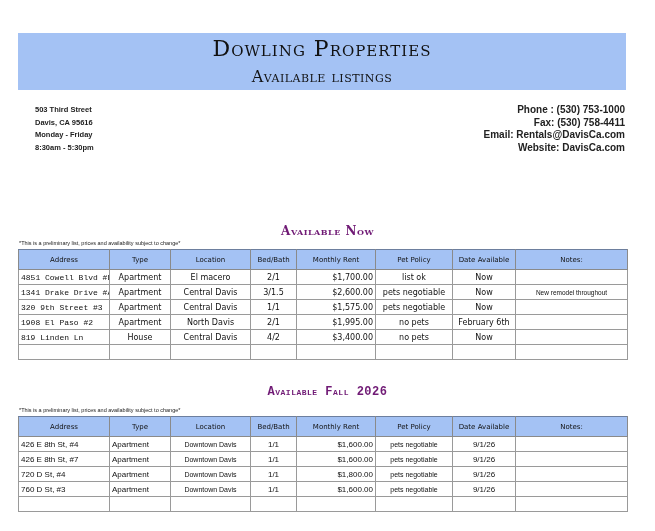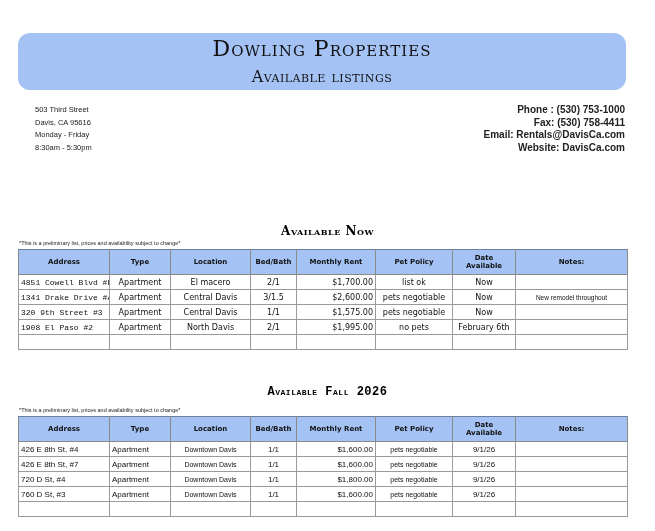--- a/index.html
+++ b/index.html
@@ -1,36 +1,36 @@
 <!DOCTYPE html>
 <html><head>
 <meta charset="utf-8">
 <style>
   html, body { margin: 0; padding: 0; background: #ffffff; }
   body { width: 655px; height: 531px; position: relative; overflow: hidden;
          font-family: "Liberation Sans", sans-serif; color: #111; }
   .banner { position: absolute; left: 18px; top: 33px; width: 608px; height: 57px;
-            background: #a4c2f4; text-align: center; border-radius: 12px; }
+            background: #a4c2f4; text-align: center; }
   .banner .title { font-family: "DejaVu Serif", serif; font-variant: small-caps;
             font-size: 22px; letter-spacing: 1px; position: absolute; left: 0; right: 0; top: 2px;
             line-height: 28px; color: #111; }
   .banner .subtitle { font-family: "DejaVu Serif", serif; font-variant: small-caps;
             font-size: 16px; letter-spacing: 0.5px; position: absolute; left: 0; right: 0; top: 37px;
             line-height: 14px; color: #111; }
-  .contact-left { position: absolute; left: 35px; top: 104px; font-size: 7.5px; font-weight: normal;
+  .contact-left { position: absolute; left: 35px; top: 104px; font-size: 7.5px; font-weight: bold;
             line-height: 12.5px; color: #222; }
   .contact-right { position: absolute; right: 30px; top: 104px; font-size: 10px; font-weight: bold;
             line-height: 12.5px; color: #222; text-align: right; }
   .section-title { position: absolute; left: 0; width: 655px; text-align: center;
             font-family: "DejaVu Serif", serif; font-variant: small-caps; font-weight: bold;
-            font-size: 12px; letter-spacing: 0.5px; color: #000000; }
+            font-size: 12px; letter-spacing: 0.5px; color: #701a75; }
   .disclaimer { position: absolute; left: 19px; font-size: 5.5px; color: #222; }
   table.listing { position: absolute; left: 18px; width: 609px; border-collapse: collapse;
             table-layout: fixed; font-family: "DejaVu Sans", sans-serif; }
-  table.listing th { background: #a4c2f4; font-size: 7px; font-weight: bold; height: 11px;
+  table.listing th { background: #a4c2f4; font-size: 7px; font-weight: normal; height: 11px;
             padding: 4px; border: 1px solid #8a8a8a; border-top: 1px solid #6d7f9e; color: #111; }
   table.listing td { font-size: 8px; height: 14px; padding: 0 2px; border: 1px solid #9a9a9a;
             white-space: nowrap; overflow: hidden; color: #111; }
   table.fall td { font-family: "Liberation Sans", sans-serif; font-size: 8px; }
   table.fall td.small { font-size: 7px; }
   .c { text-align: center; }
   .r { text-align: right; }
   .l { text-align: left; font-family: Liberation Mono, monospace; }
   td.notes { font-size: 6.5px !important; text-align: center; font-family: "Liberation Sans", sans-serif; }
 </style>
@@ -117,20 +117,30 @@
         <td class="l">1908 El Paso #2</td>
         <td class="c">Apartment</td>
         <td class="c">North Davis</td>
         <td class="c">2/1</td>
         <td class="r">$1,995.00</td>
         <td class="c">no pets</td>
         <td class="c">February 6th</td>
         <td class="c notes"></td>
       </tr>
       <tr>
+        <td class="l">819 Linden Ln</td>
+        <td class="c">House</td>
+        <td class="c">Central Davis</td>
+        <td class="c">4/2</td>
+        <td class="r">$3,400.00</td>
+        <td class="c">no pets</td>
+        <td class="c">Now</td>
+        <td class="c notes"></td>
+      </tr>
+      <tr>
         <td class="l"></td>
         <td class="c"></td>
         <td class="c"></td>
         <td class="c"></td>
         <td class="r"></td>
         <td class="c"></td>
         <td class="c"></td>
         <td class="c notes"></td>
       </tr>
     </tbody>

